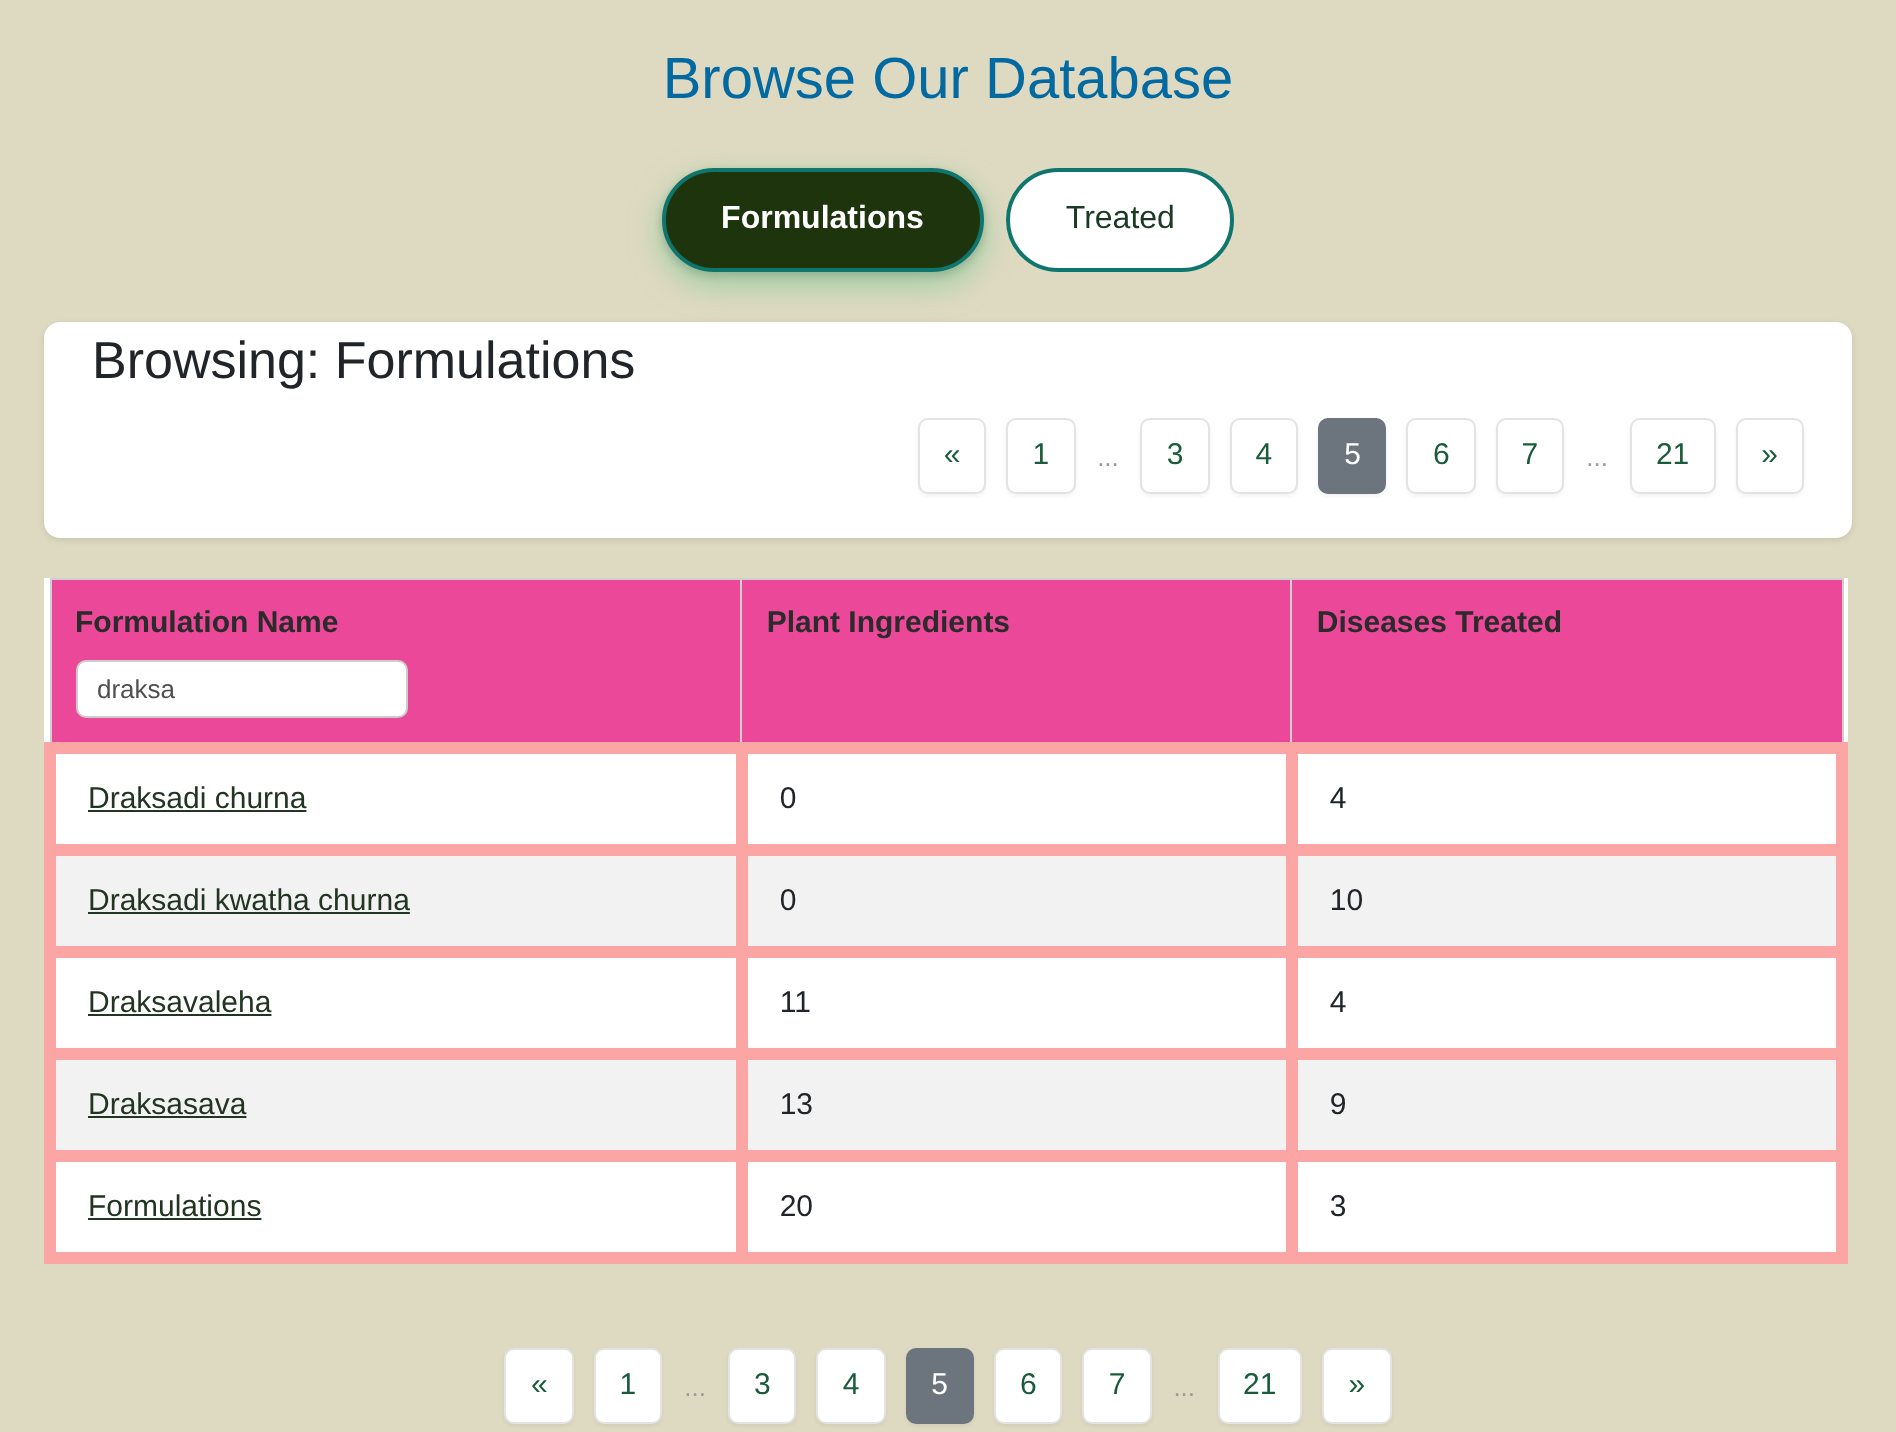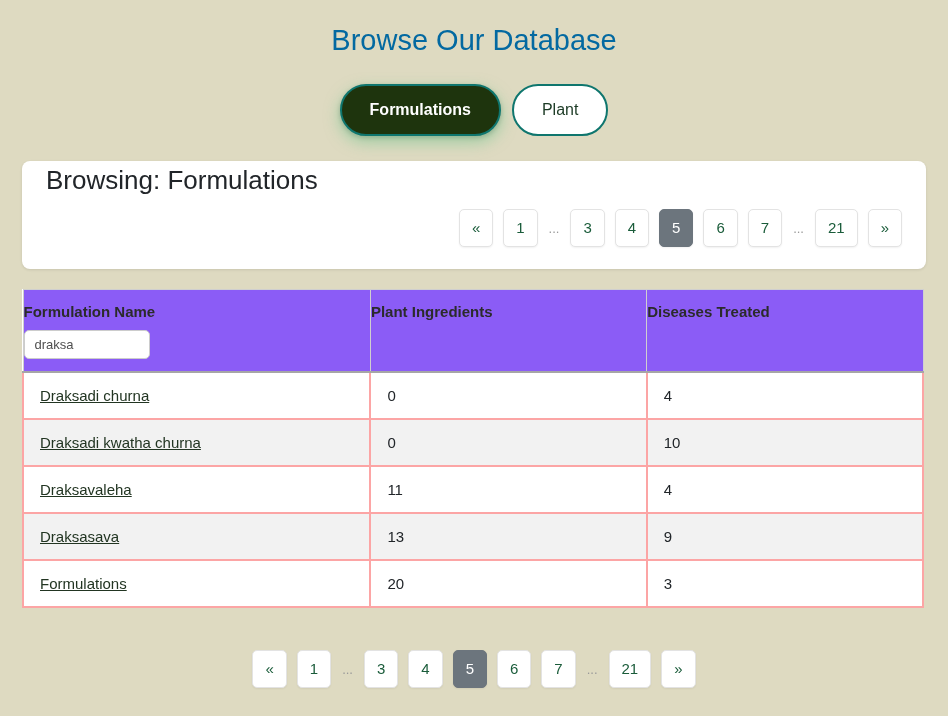--- a/index.html
+++ b/index.html
@@ -101,66 +101,66 @@
 
   
   .data-table {
     width: 902px;
     margin: 0 22px;
     border-collapse: collapse;
     background: #ffffff;
     font-size: 15px;
   }
   .data-table th {
-    background: #8b5cf6;
+    background: #ec4899;
     text-align: left;
     vertical-align: top;
-    padding: 13px 0 12px;
+    padding: 13px 12px 12px;
     border: 1px solid #cfcfcf;
     border-bottom: 2px solid #a6a6a6;
     font-size: 15px;
     font-weight: bold;
     color: #2b2b2b;
   }
   .col-name { width: 38.6%; }
   .col-plants { width: 30.7%; }
   .col-diseases { width: 30.7%; }
   .filter-input {
     display: block;
     margin-top: 10px;
-    width: 126px;
+    width: 166px;
     padding: 6px 10px;
     font-size: 13px;
     font-family: inherit;
     color: #4f4f4f;
     border: 1px solid #cccccc;
     border-radius: 5px;
     outline: none;
     background: #ffffff;
   }
   .data-table td {
     padding: 14px 16px;
-    border: 2px solid #fca5a5;
+    border: 6px solid #fca5a5;
     color: #212529;
   }
   .data-table tbody tr:nth-child(even) { background: #f2f2f2; }
   .row-link {
     color: #223522;
     text-decoration: underline;
     cursor: pointer;
   }
 </style>
 </head>
 <body>
 
 <h1 class="page-title">Browse Our Database</h1>
 
 <div class="tabs">
   <button class="tab active">Formulations</button>
-  <button class="tab">Plant</button>
+  <button class="tab">Treated</button>
 </div>
 
 <div class="card">
   <h2 class="card-heading">Browsing: Formulations</h2>
   <nav class="pg top">
     <a class="pg-btn">«</a>
     <a class="pg-btn">1</a>
     <span class="pg-ellipsis">...</span>
     <a class="pg-btn">3</a>
     <a class="pg-btn">4</a>

